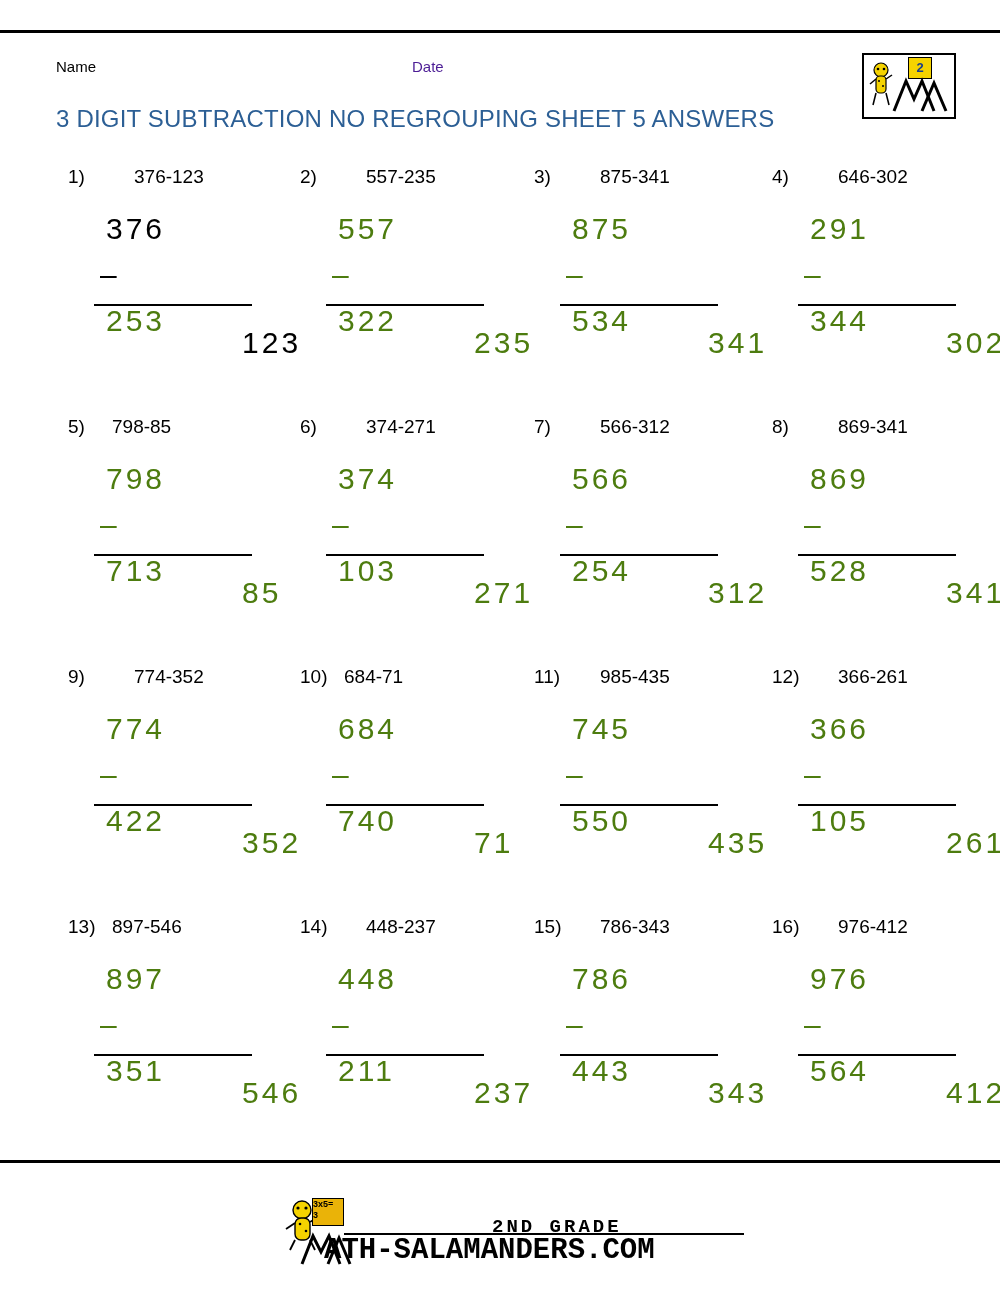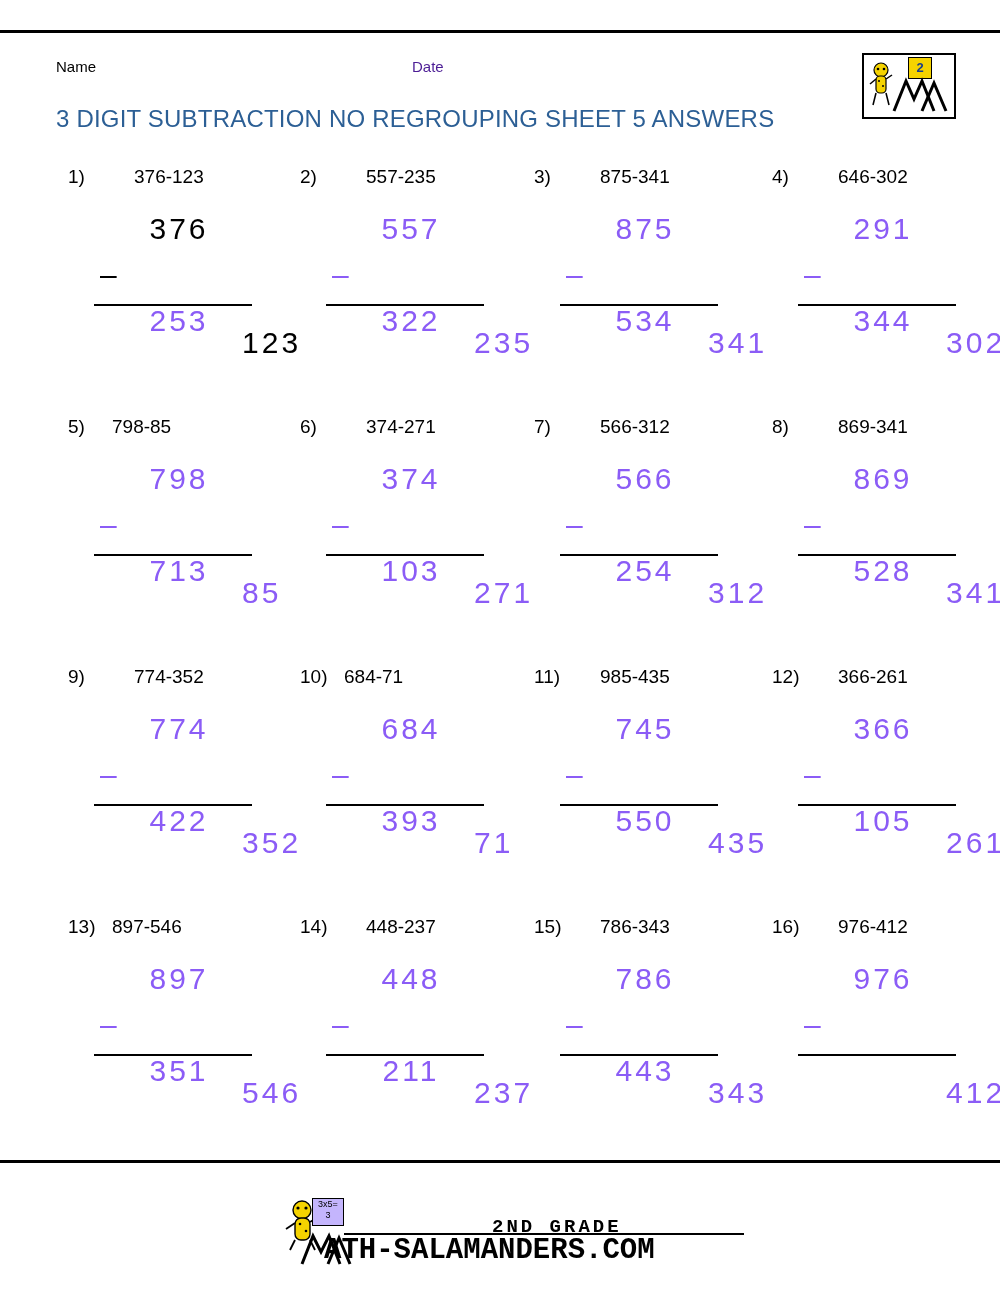--- a/index.html
+++ b/index.html
@@ -165,38 +165,38 @@
     width: 146px;
     font-family: "Liberation Sans", sans-serif;
     font-size: 30px;
     letter-spacing: 3px;
   }
   .sum .line1,
   .sum .line2,
   .sum .line3 {
     position: relative;
     height: 46px;
-    text-align: center;
+    text-align: left;
     white-space: pre;
   }
   .sum .minus {
     position: absolute;
     left: -6px;
     top: 0;
   }
   .bar {
     position: absolute;
     left: -12px;
     top: 92px;
     width: 158px;
     height: 2px;
     background: #000;
   }
   .black { color: #000; }
-  .red { color: #8b5cf6; }
+  .red { color: #4d7c0f; }
 
   
   .footer {
     position: absolute;
     left: 0;
     top: 1196px;
     width: 1000px;
     height: 90px;
   }
   .footer-sal {
@@ -205,27 +205,28 @@
     top: 2px;
     width: 46px;
     height: 54px;
   }
   .footer-card {
     position: absolute;
     left: 312px;
     top: 2px;
     width: 30px;
     height: 26px;
-    background: #c4b5fd;
+    background: #eab308;
     border: 1.5px solid #000;
     font-family: "Liberation Sans", sans-serif;
     font-size: 9px;
     color: #000;
-    text-align: center;
+    text-align: left;
     line-height: 11px;
+    font-weight: bold;
   }
   .footer-grade {
     position: absolute;
     left: 492px;
     top: 20px;
     font-family: "Liberation Mono", monospace;
     font-size: 19px;
     font-weight: bold;
     letter-spacing: 3px;
     color: #000;
@@ -442,21 +443,21 @@
           <span class="qnum">10)</span>
           <span class="qexpr wide">684-71</span>
         </div>
         <div class="sum">
           <div class="line1 red">684</div>
           <div class="line2 red">
             <span class="minus">–</span>
             <span>71</span>
           </div>
           <div class="bar"></div>
-          <div class="line3 red">393</div>
+          <div class="line3 red">740</div>
         </div>
       </div>
       <div class="cell c2">
         <div class="qhead">
           <span class="qnum">11)</span>
           <span class="qexpr">985-435</span>
         </div>
         <div class="sum">
           <div class="line1 red">745</div>
           <div class="line2 red">
@@ -535,20 +536,21 @@
           <span class="qnum">16)</span>
           <span class="qexpr">976-412</span>
         </div>
         <div class="sum">
           <div class="line1 red">976</div>
           <div class="line2 red">
             <span class="minus">–</span>
             <span>412</span>
           </div>
           <div class="bar"></div>
+          <div class="line3 red">564</div>
         </div>
       </div>
     </div>
 
   </div>
 
   <div class="rule-bottom"></div>
 
   <div class="footer">
     <svg class="footer-sal" viewBox="0 0 46 54">

